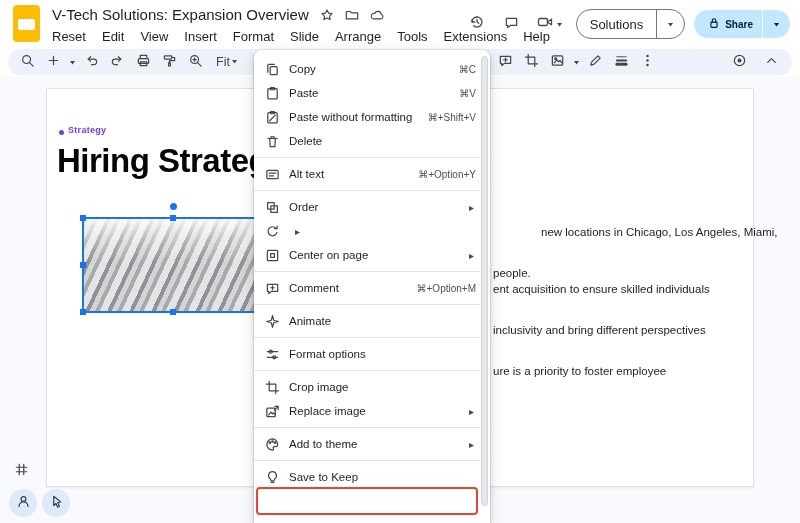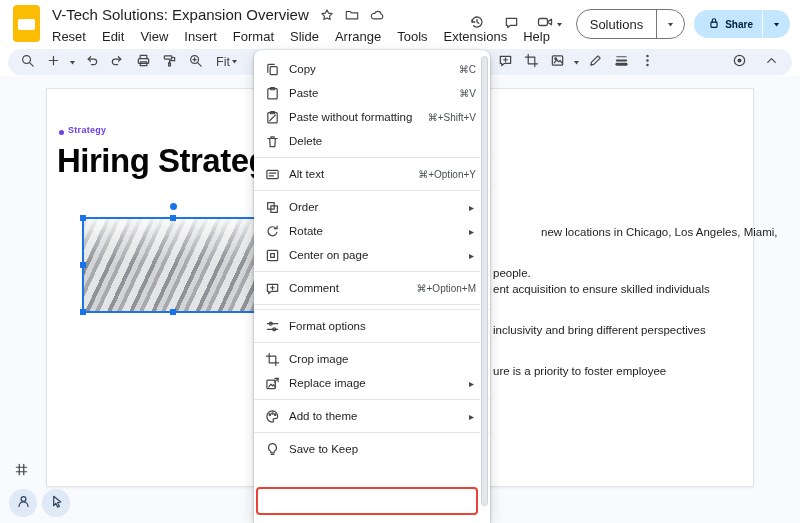--- a/index.html
+++ b/index.html
@@ -387,21 +387,20 @@
       <span class="mi-label">Order</span>
       <span class="mi-arrow">▸</span>
     </div>
     <div class="menu-item">
       <span class="mi-icon">
         <svg width="15" height="15" viewBox="0 0 16 16" fill="none" stroke="currentColor" stroke-width="1.3" stroke-linecap="round" stroke-linejoin="round">
           <path d="M12.7 9a4.8 4.8 0 1 1-1-4.4"></path>
           <path d="M12.9 2.2v2.8h-2.8"></path>
         </svg>
       </span>
-      <span class="mi-label">Rotate</span>
       <span class="mi-arrow">▸</span>
     </div>
     <div class="menu-item">
       <span class="mi-icon">
         <svg width="15" height="15" viewBox="0 0 16 16" fill="none" stroke="currentColor" stroke-width="1.3" stroke-linecap="round" stroke-linejoin="round">
           <rect x="2.5" y="2.5" width="11" height="11" rx="1"></rect>
           <rect x="6" y="6" width="4" height="4"></rect>
         </svg>
       </span>
       <span class="mi-label">Center on page</span>
@@ -412,20 +411,28 @@
       <span class="mi-icon">
         <svg width="15" height="15" viewBox="0 0 16 16" fill="none" stroke="currentColor" stroke-width="1.3" stroke-linecap="round" stroke-linejoin="round">
           <path d="M2.5 3.5h11v7.5H7L4 13.5v-2.5H2.5z"></path>
           <path d="M8 5.2v4M6 7.2h4"></path>
         </svg>
       </span>
       <span class="mi-label">Comment</span>
       <span class="mi-shortcut">⌘+Option+M</span>
     </div>
     <div class="menu-sep"></div>
+    <div class="menu-item">
+      <span class="mi-icon">
+        <svg width="15" height="15" viewBox="0 0 16 16" fill="none" stroke="currentColor" stroke-width="1.3" stroke-linecap="round" stroke-linejoin="round">
+          <path d="M8 1.8l1.3 4.9L14.2 8l-4.9 1.3L8 14.2 6.7 9.3 1.8 8l4.9-1.3z"></path>
+        </svg>
+      </span>
+      <span class="mi-label">Animate</span>
+    </div>
     <div class="menu-sep"></div>
     <div class="menu-item">
       <span class="mi-icon">
         <svg width="15" height="15" viewBox="0 0 16 16" fill="none" stroke="currentColor" stroke-width="1.3" stroke-linecap="round" stroke-linejoin="round">
           <path d="M2.5 5h11M2.5 11h11"></path>
           <circle cx="6.2" cy="5" r="1.6"></circle>
           <circle cx="9.8" cy="11" r="1.6"></circle>
         </svg>
       </span>
       <span class="mi-label">Format options</span>

